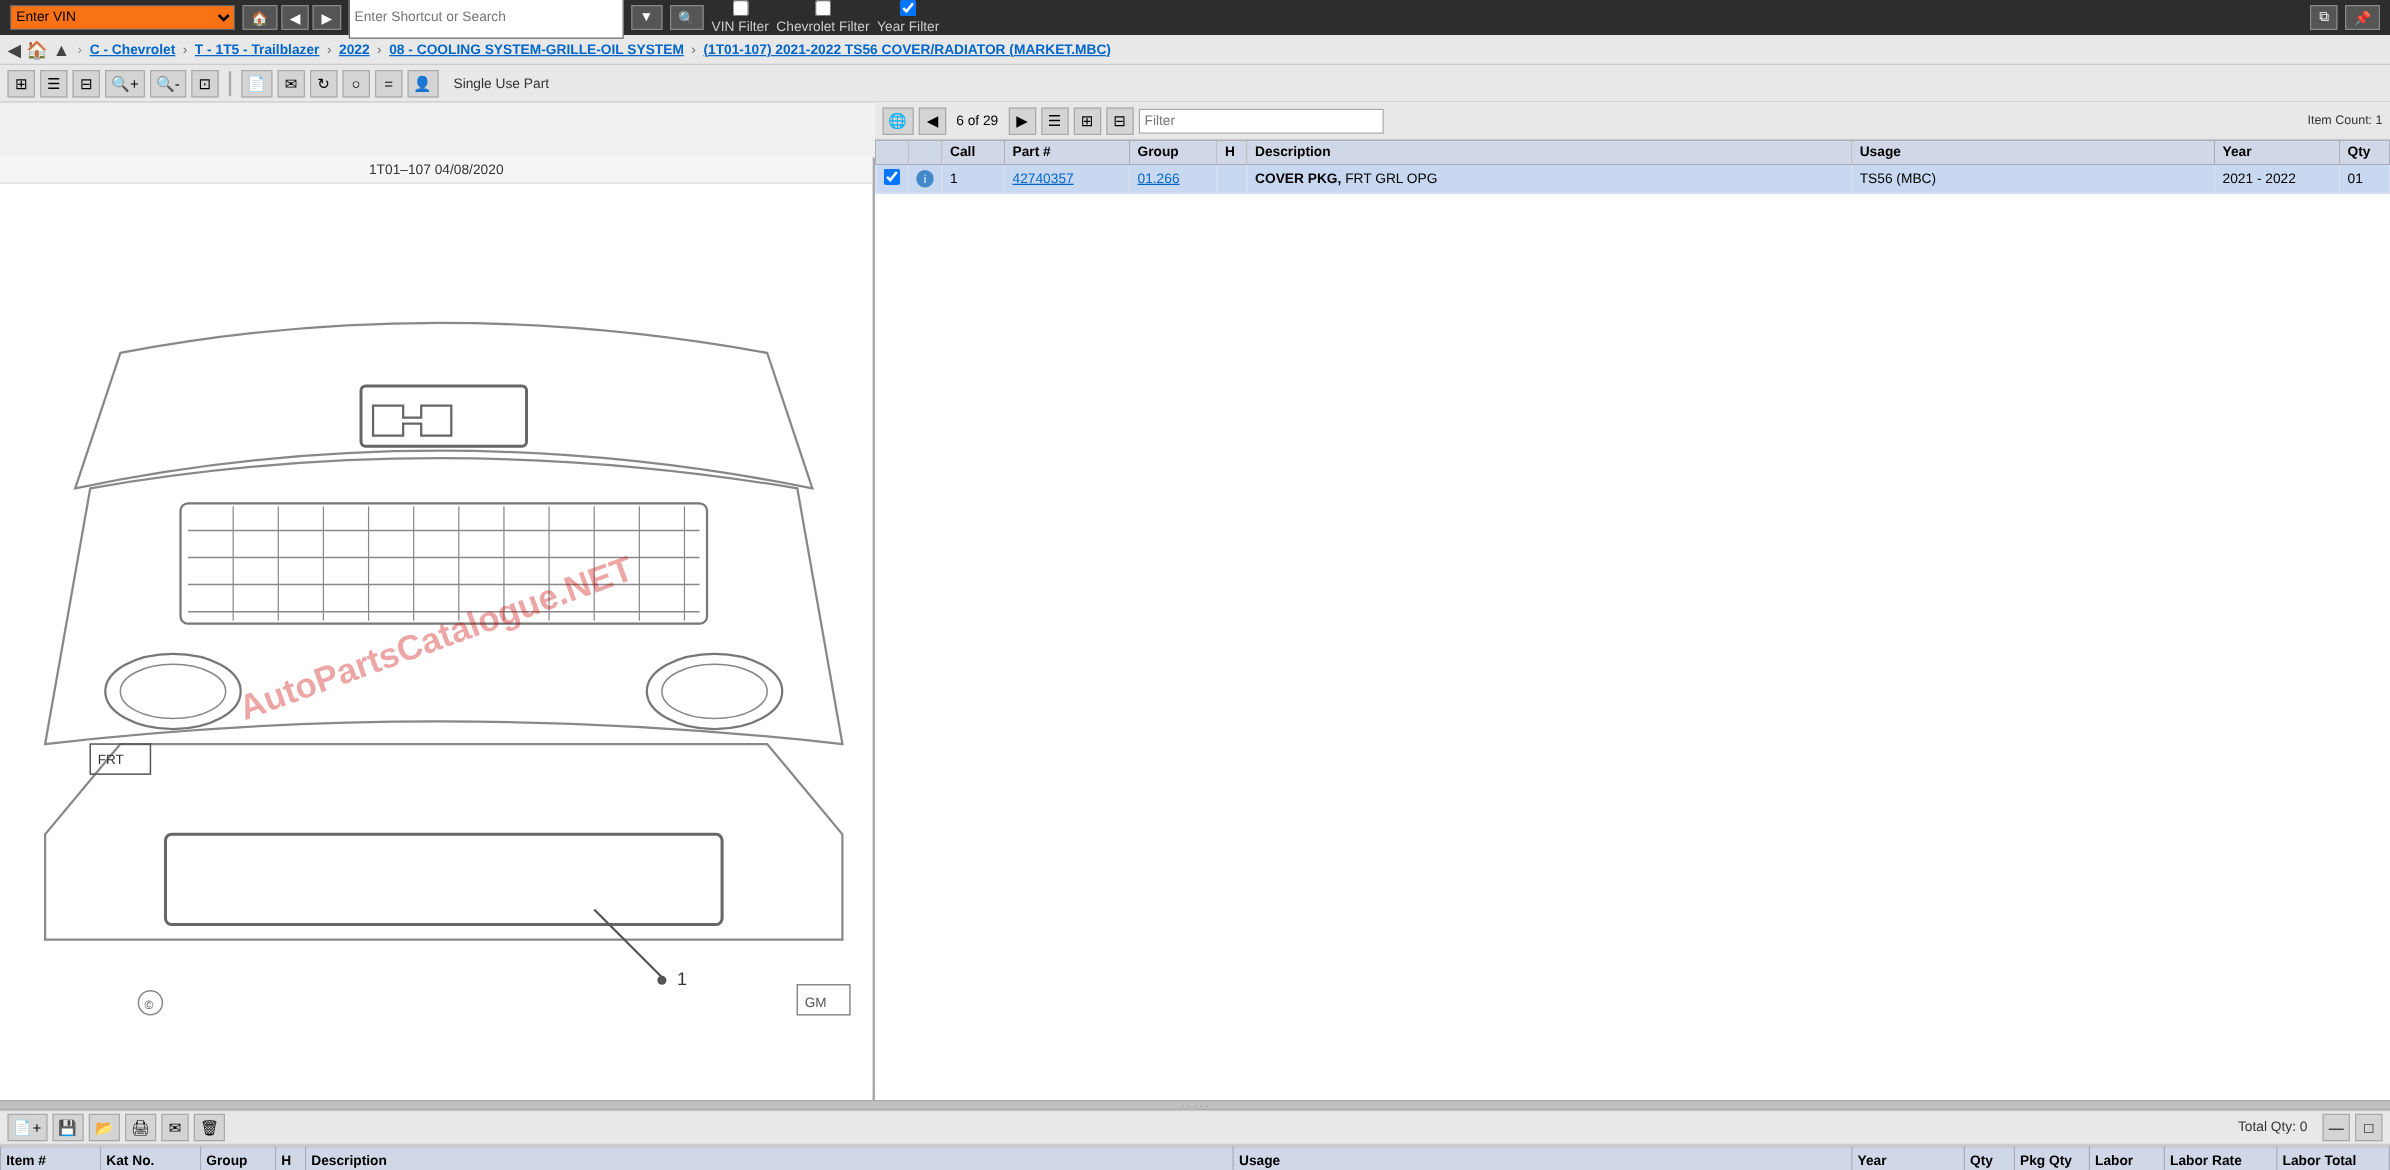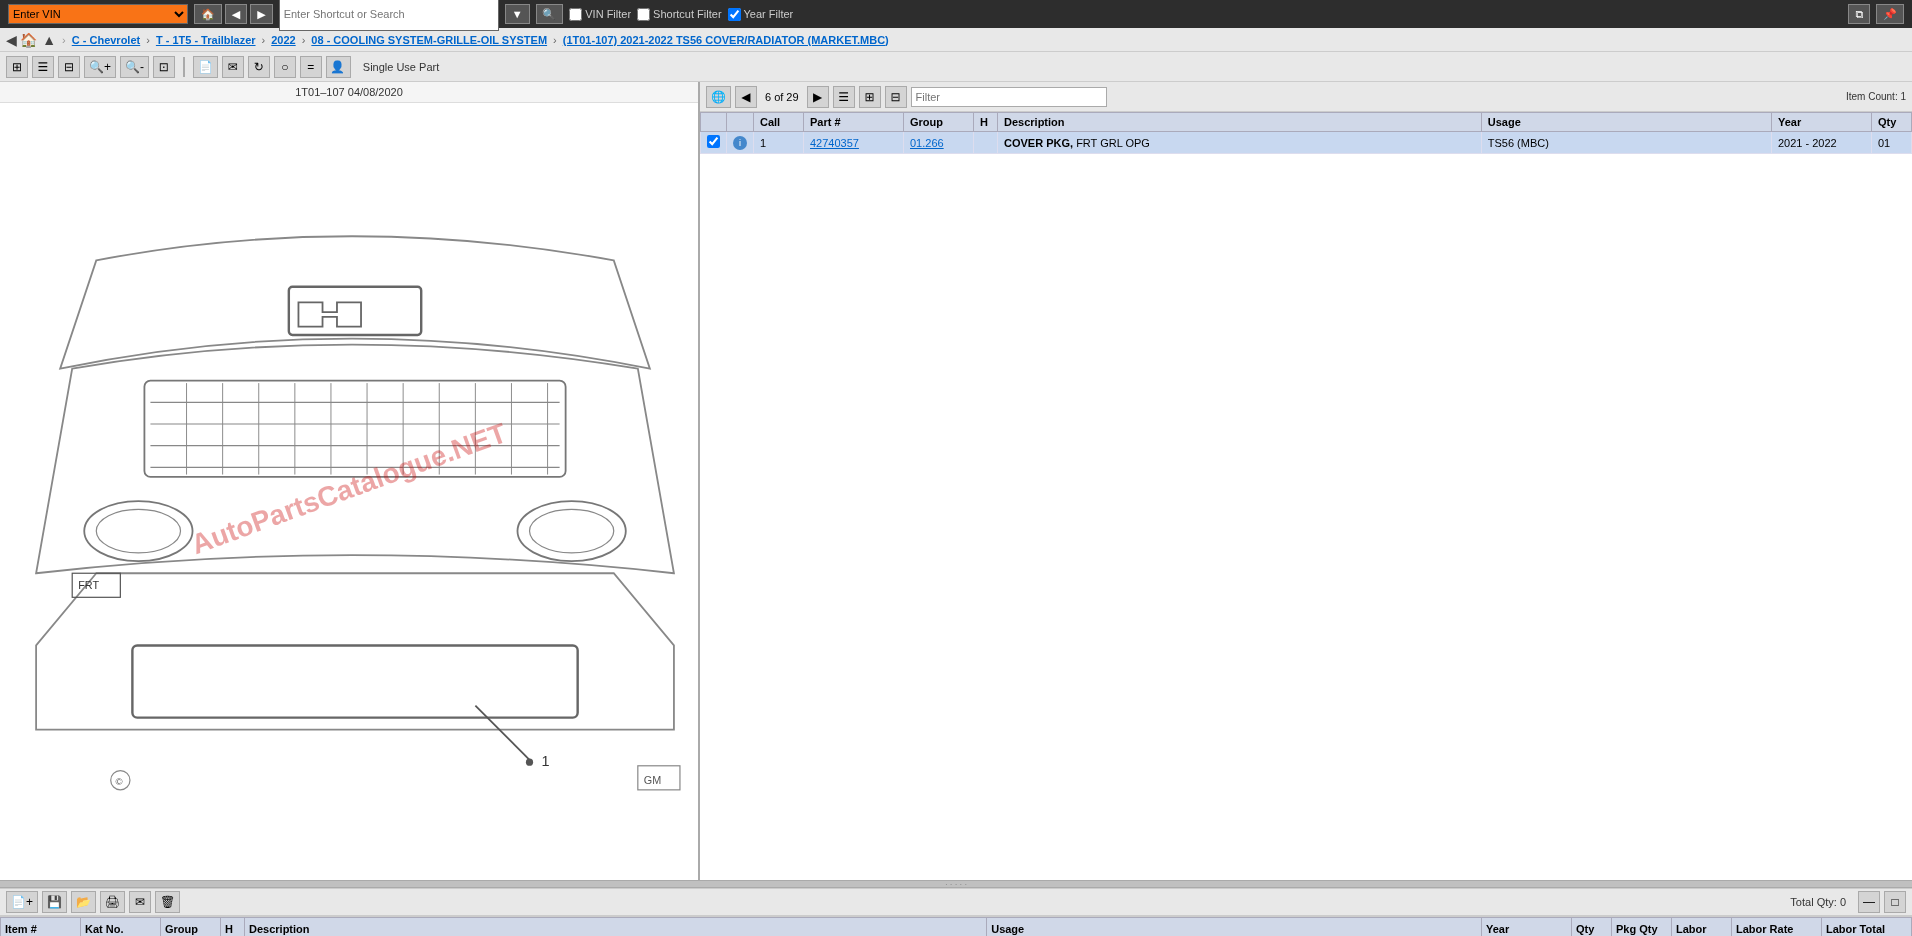--- a/index.html
+++ b/index.html
@@ -38,20 +38,21 @@
       padding: 0 6px;
       display: flex;
       align-items: center;
     }
     .filter-check {
       display: flex;
       align-items: center;
       color: #ccc;
       gap: 3px;
       font-size: 11px;
+      flex-direction: column;
     }
     .filter-check input { margin: 0; }
 
     
     #nav-bar {
       background: #e8e8e8;
       height: 24px;
       display: flex;
       align-items: center;
       padding: 0 6px;
@@ -103,20 +104,21 @@
     }
 
     
     #diagram-panel {
       width: 700px;
       background: white;
       border-right: 2px solid #aaa;
       position: relative;
       overflow: hidden;
       flex-shrink: 0;
+      margin-top: 44px;
     }
 
     #diagram-header {
       text-align: center;
       font-size: 11px;
       color: #333;
       padding: 4px;
       background: #f5f5f5;
       border-bottom: 1px solid #ddd;
     }
@@ -316,21 +318,21 @@
   <button class="top-btn">▼</button>
   <button class="top-btn">🔍</button>
 
   <label class="filter-check">
     <input type="checkbox" style="">
     <span>VIN Filter</span>
   </label>
 
   <label class="filter-check">
     <input type="checkbox" style="">
-    <span>Shortcut Filter</span>
+    <span>Chevrolet Filter</span>
   </label>
 
   <label class="filter-check">
     <input type="checkbox" checked="" style="">
     <span>Year Filter</span>
   </label>
 
   <div style="flex:1"></div>
   <button class="top-btn">⧉</button>
   <button class="top-btn">📌</button>

